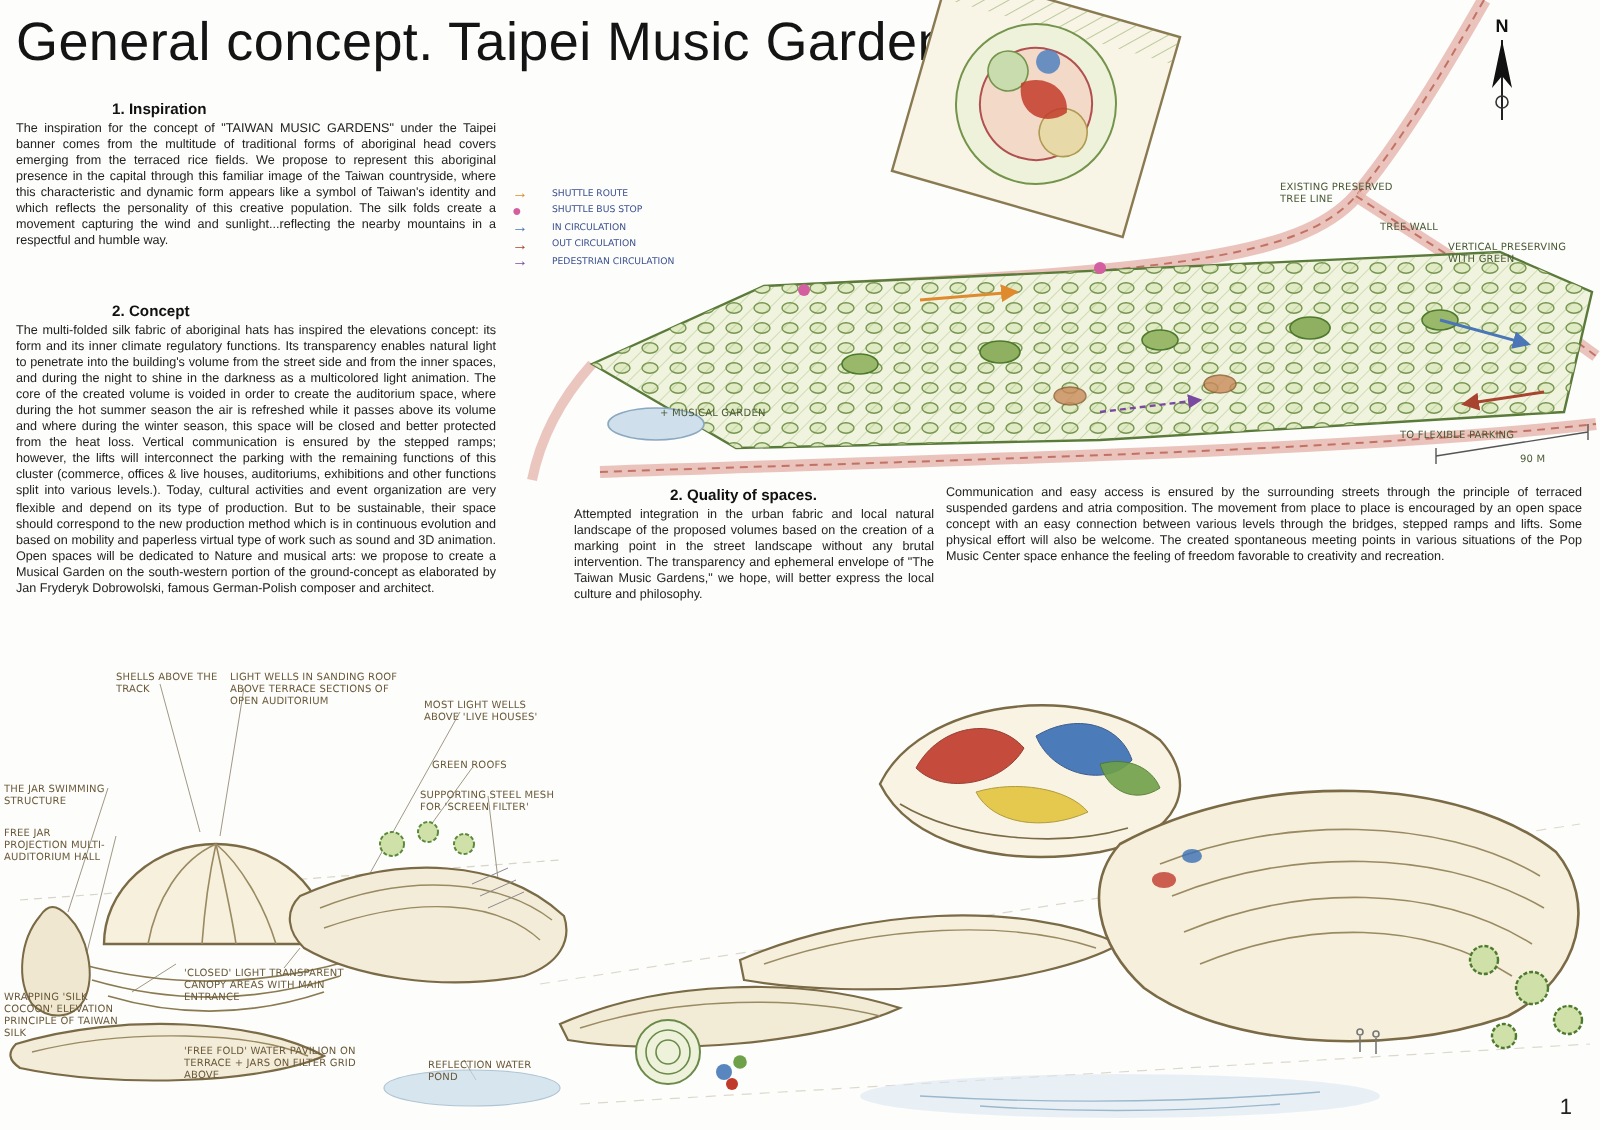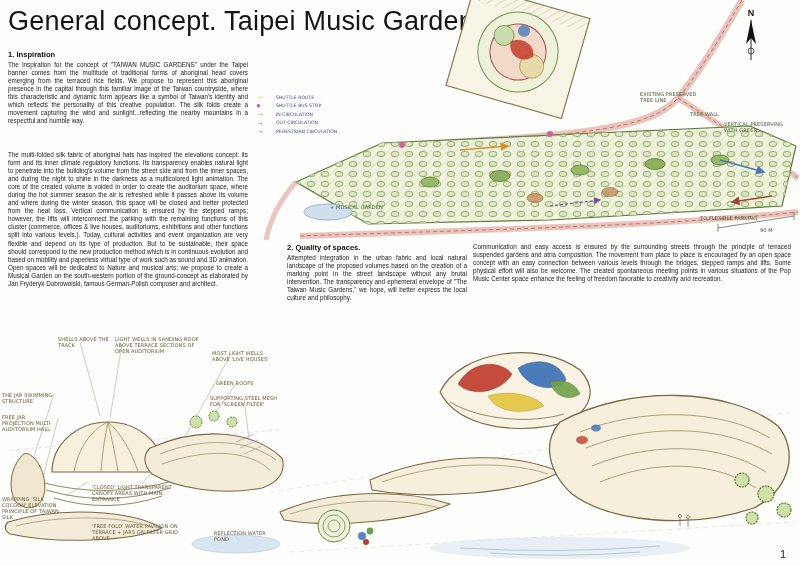--- a/index.html
+++ b/index.html
@@ -9,21 +9,21 @@
     font-family:"Liberation Sans", sans-serif; color:#1a1a1a;
   }
   .board { position:absolute; inset:0; background:#fdfdfb; }
 
   .title {
     position:absolute; left:8px; top:6px; font-size:27px; font-weight:400;
     letter-spacing:0.2px; color:#141414; white-space:nowrap;
   }
 
   .sec { position:absolute; }
-  .sec h2 { font-size:7.6px; font-weight:700; margin-bottom:2px; color:#111; }
+  .sec h2 { font-size:7.6px; font-weight:700; margin-bottom:2px; color:#111;margin-left:48px; }
   .sec p  { font-size:6.3px; line-height:1.28; text-align:justify; color:#222; }
 
   .sec1 { left:8px;   top:50px;  width:240px; }
   .sec2 { left:8px;   top:151px; width:240px; }
   .sec3 { left:287px; top:243px; width:180px; }
   .sec4 { left:473px; top:243px; width:318px; }
 
   .sketch { position:absolute; }
   .plan   { left:250px; top:0;     width:550px; height:242px; }
   .dome   { left:0;     top:330px; width:290px; height:235px; }
@@ -55,20 +55,21 @@
 <div class="board">
 
   <h1 class="title">General concept. Taipei Music Gardens</h1>
 
   <section class="sec sec1">
     <h2>1. Inspiration</h2>
     <p>The inspiration for the concept of "TAIWAN MUSIC GARDENS" under the Taipei banner comes from the multitude of traditional forms of aboriginal head covers emerging from the terraced rice fields. We propose to represent this aboriginal presence in the capital through this familiar image of the Taiwan countryside, where this characteristic and dynamic form appears like a symbol of Taiwan's identity and which reflects the personality of this creative population. The silk folds create a movement capturing the wind and sunlight...reflecting the nearby mountains in a respectful and humble way.</p>
   </section>
 
   <section class="sec sec2">
+    <h2>2. Concept</h2>
     <p>The multi-folded silk fabric of aboriginal hats has inspired the elevations concept: its form and its inner climate regulatory functions. Its transparency enables natural light to penetrate into the building's volume from the street side and from the inner spaces, and during the night to shine in the darkness as a multicolored light animation. The core of the created volume is voided in order to create the auditorium space, where during the hot summer season the air is refreshed while it passes above its volume and where during the winter season, this space will be closed and better protected from the heat loss. Vertical communication is ensured by the stepped ramps; however, the lifts will interconnect the parking with the remaining functions of this cluster (commerce, offices &amp; live houses, auditoriums, exhibitions and other functions split into various levels.). Today, cultural activities and event organization are very flexible and depend on its type of production. But to be sustainable, their space should correspond to the new production method which is in continuous evolution and based on mobility and paperless virtual type of work such as sound and 3D animation. Open spaces will be dedicated to Nature and musical arts: we propose to create a Musical Garden on the south-western portion of the ground-concept as elaborated by Jan Fryderyk Dobrowolski, famous German-Polish composer and architect.</p>
   </section>
 
   <section class="sec sec3">
     <h2>2. Quality of spaces.</h2>
     <p>Attempted integration in the urban fabric and local natural landscape of the proposed volumes based on the creation of a marking point in the street landscape without any brutal intervention. The transparency and ephemeral envelope of "The Taiwan Music Gardens," we hope, will better express the local culture and philosophy.</p>
   </section>
 
   <section class="sec sec4">
     <p>Communication and easy access is ensured by the surrounding streets through the principle of terraced suspended gardens and atria composition. The movement from place to place is encouraged by an open space concept with an easy connection between various levels through the bridges, stepped ramps and lifts. Some physical effort will also be welcome. The created spontaneous meeting points in various situations of the Pop Music Center space enhance the feeling of freedom favorable to creativity and recreation.</p>

